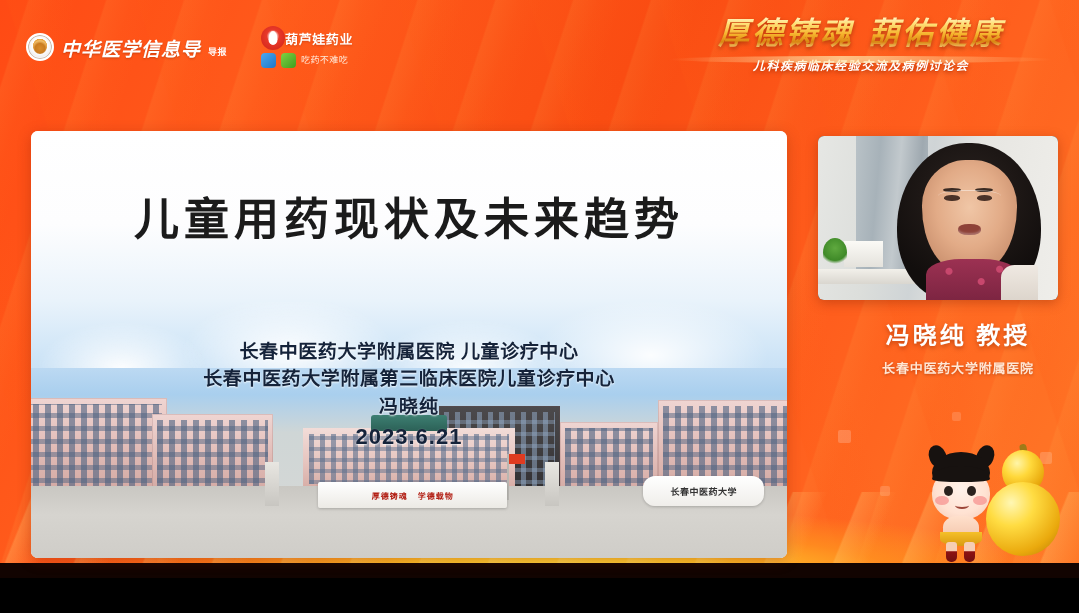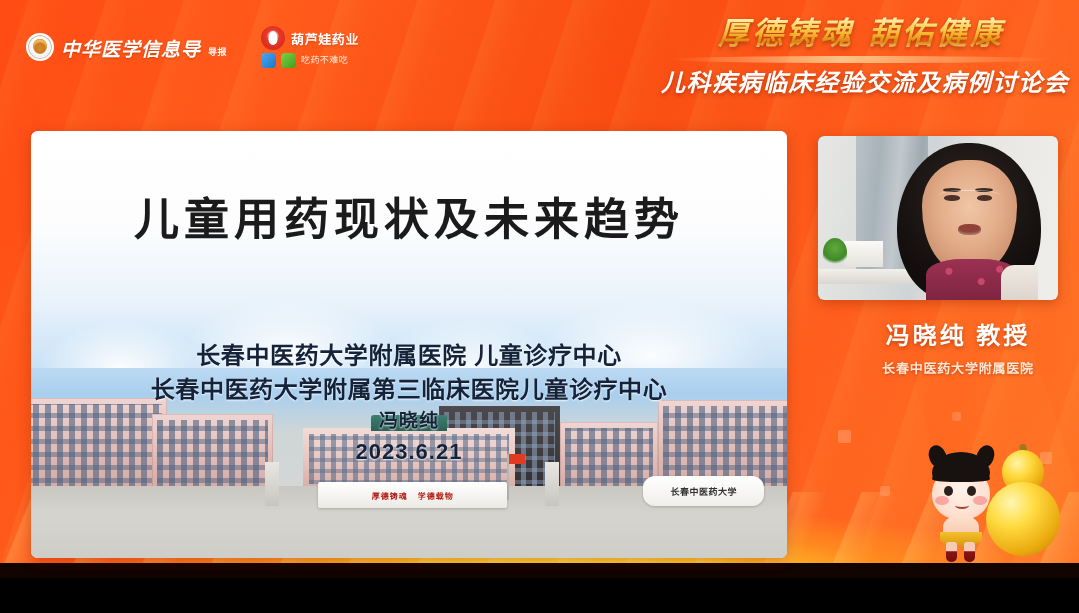--- a/index.html
+++ b/index.html
@@ -97,21 +97,21 @@
     text-shadow: 0 1px 2px rgba(140,40,0,.45);
     white-space: nowrap;
   }
   .cma-sub {
     color: #ffffff; font-size: 9px; font-weight: 700;
     letter-spacing: .5px; white-space: nowrap; opacity: .95;
     align-self: flex-end; padding-bottom: 3px;
   }
 
   .logo-hlw { display: flex; flex-direction: column; gap: 3px; }
-  .hlw-row1 { display: flex; align-items: center; gap: 6px; }
+  .hlw-row1 { display: flex; align-items: center; }
   .hlw-mark {
     width: 24px; height: 24px; border-radius: 50%;
     background: radial-gradient(circle at 50% 42%, #ffffff 0%, #ffeaea 18%, #e8392a 34%, #cf2216 100%);
     position: relative; flex: none;
   }
   .hlw-mark::after {
     content: ""; position: absolute;
     left: 50%; top: 22%; transform: translateX(-50%);
     width: 9px; height: 14px; border-radius: 50% 50% 50% 50%/60% 60% 40% 40%;
     background: #ffffff;
@@ -146,23 +146,23 @@
     font-style: italic;
     letter-spacing: 3px;
     line-height: 1.12;
     white-space: nowrap;
     background: linear-gradient(180deg, #fff6cf 0%, #ffe178 22%, #f6b32c 52%, #d98612 74%, #ffe9a8 100%);
     -webkit-background-clip: text; background-clip: text;
     color: transparent; -webkit-text-fill-color: transparent;
     filter: drop-shadow(0 2px 2px rgba(120,35,0,.55));
   }
   .banner-sub {
-    margin-top: 12px;
+    margin-top: 5px;
     font-family: Liberation Sans, sans-serif;
-    font-size: 24px; font-weight: 700; font-style: italic;
+    font-size: 12px; font-weight: 700; font-style: italic;
     letter-spacing: 1.5px;
     color: #ffffff;
     white-space: nowrap;
     text-shadow: 0 1px 0 #e0490f, 0 2px 4px rgba(130,30,0,.55);
   }
   .banner-swoosh {
     position: absolute; left: 8px; top: 40px; width: 384px; height: 7px;
     background: linear-gradient(90deg, rgba(255,255,255,0) 0%, rgba(255,230,170,.75) 45%, rgba(255,255,255,0) 100%);
     border-radius: 50%;
     pointer-events: none;
@@ -201,21 +201,21 @@
     white-space: nowrap;
   }
 
   .slide-lines {
     position: absolute; left: 0; right: 0; top: 208px;
     text-align: center;
     color: #15233a;
     z-index: 3;
   }
   .sl-1, .sl-2 {
-    font-size: 24px; font-weight: 700; letter-spacing: .6px;
+    font-size: 19px; font-weight: 700; letter-spacing: .6px;
     line-height: 1.42; white-space: nowrap;
     text-shadow: 0 1px 2px rgba(255,255,255,.9);
   }
   .sl-3 {
     font-size: 19px; font-weight: 700; line-height: 1.5;
     letter-spacing: 1px;
     text-shadow: 0 1px 2px rgba(255,255,255,.9);
   }
   .sl-4 {
     font-size: 22px; font-weight: 700; letter-spacing: 1px;

